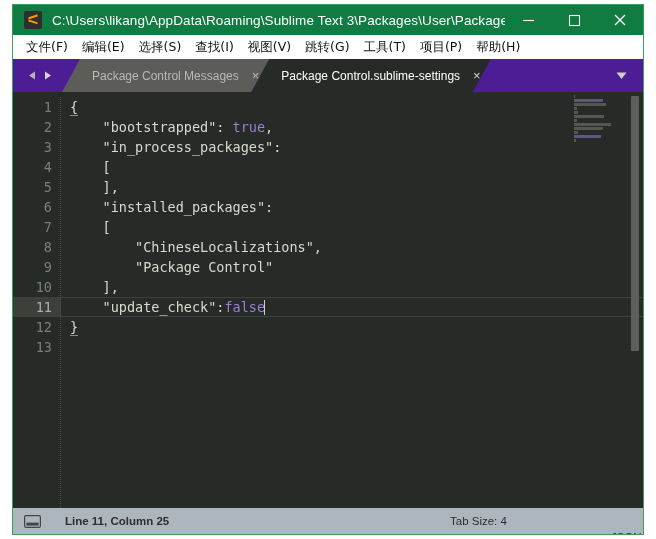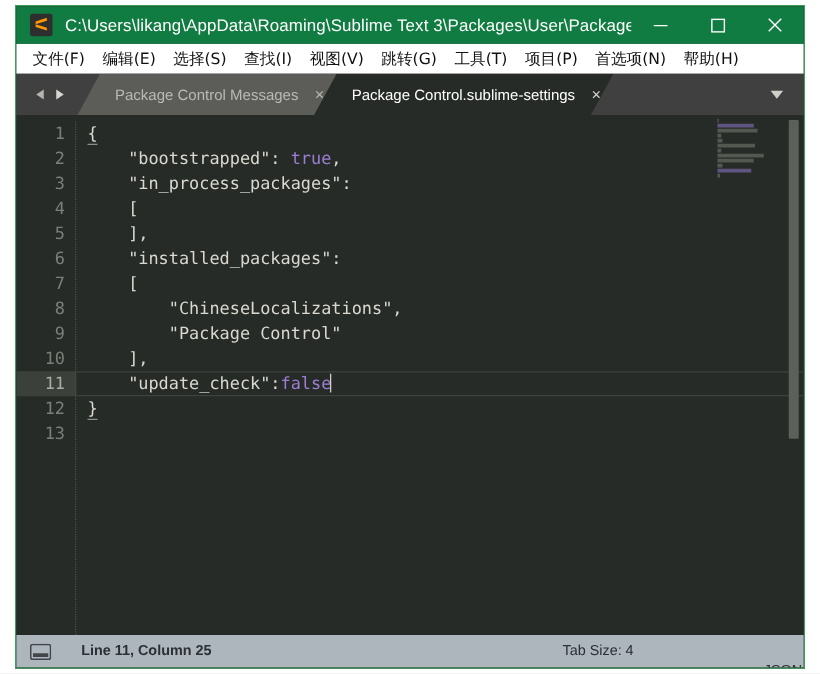--- a/index.html
+++ b/index.html
@@ -79,21 +79,21 @@
     font-size: 12.5px;
     color: #111111;
     padding: 2px 7px;
     white-space: nowrap;
     font-family: "DejaVu Sans", "Liberation Sans", sans-serif;
   }
 
   
   #tab-bar {
     height: 33px;
-    background: #404040;
+    background: #4c1d95;
     display: flex;
     align-items: flex-end;
     flex: 0 0 auto;
     position: relative;
   }
   #tab-nav {
     display: flex;
     align-items: center;
     gap: 4px;
     height: 33px;
@@ -332,21 +332,20 @@
 
   <div id="menu-bar">
       <div class="menu-item">文件(F)</div>
       <div class="menu-item">编辑(E)</div>
       <div class="menu-item">选择(S)</div>
       <div class="menu-item">查找(I)</div>
       <div class="menu-item">视图(V)</div>
       <div class="menu-item">跳转(G)</div>
       <div class="menu-item">工具(T)</div>
       <div class="menu-item">项目(P)</div>
-      <div class="menu-item">首选项(N)</div>
       <div class="menu-item">帮助(H)</div>
     </div>
 
   <div id="tab-bar">
     <div id="tab-nav">
       <span>
         <svg width="11" height="11" viewBox="0 0 11 11">
             <polygon points="8,1.5 8,9.5 2,5.5" fill="#b4b4b0"></polygon>
           </svg>
       </span>

